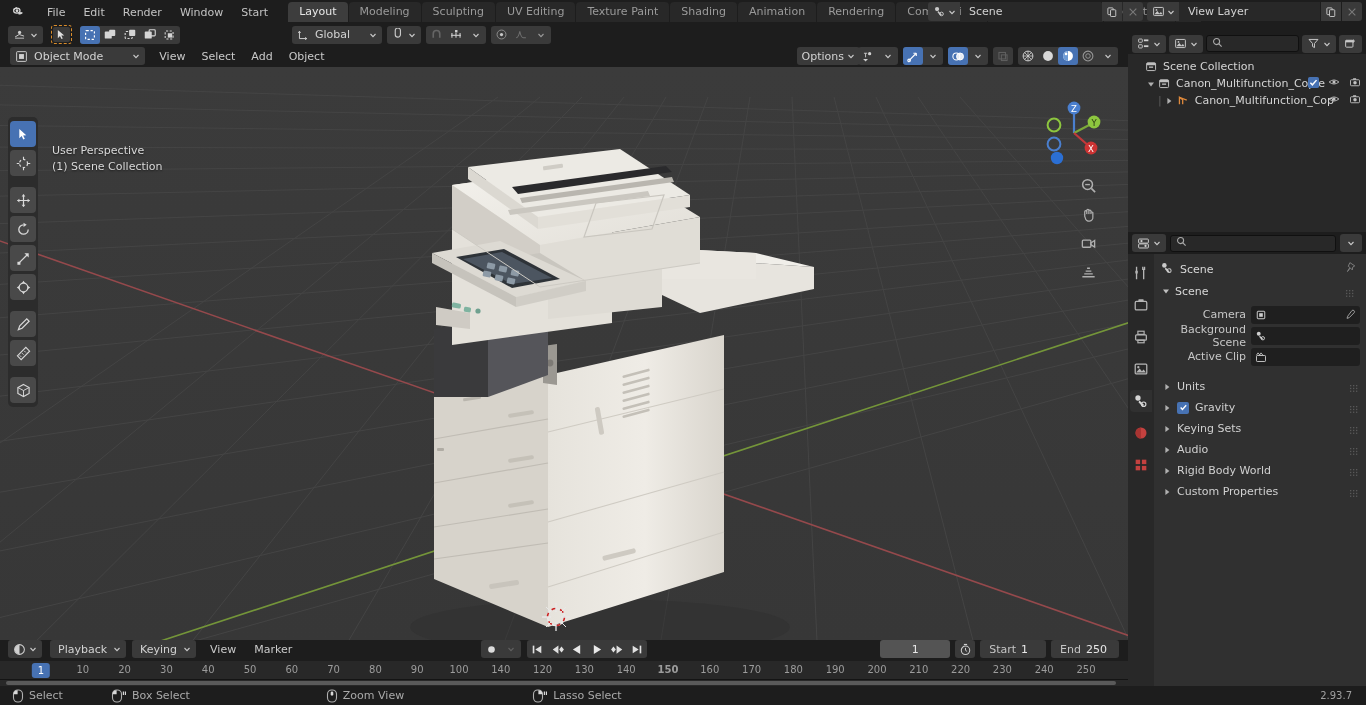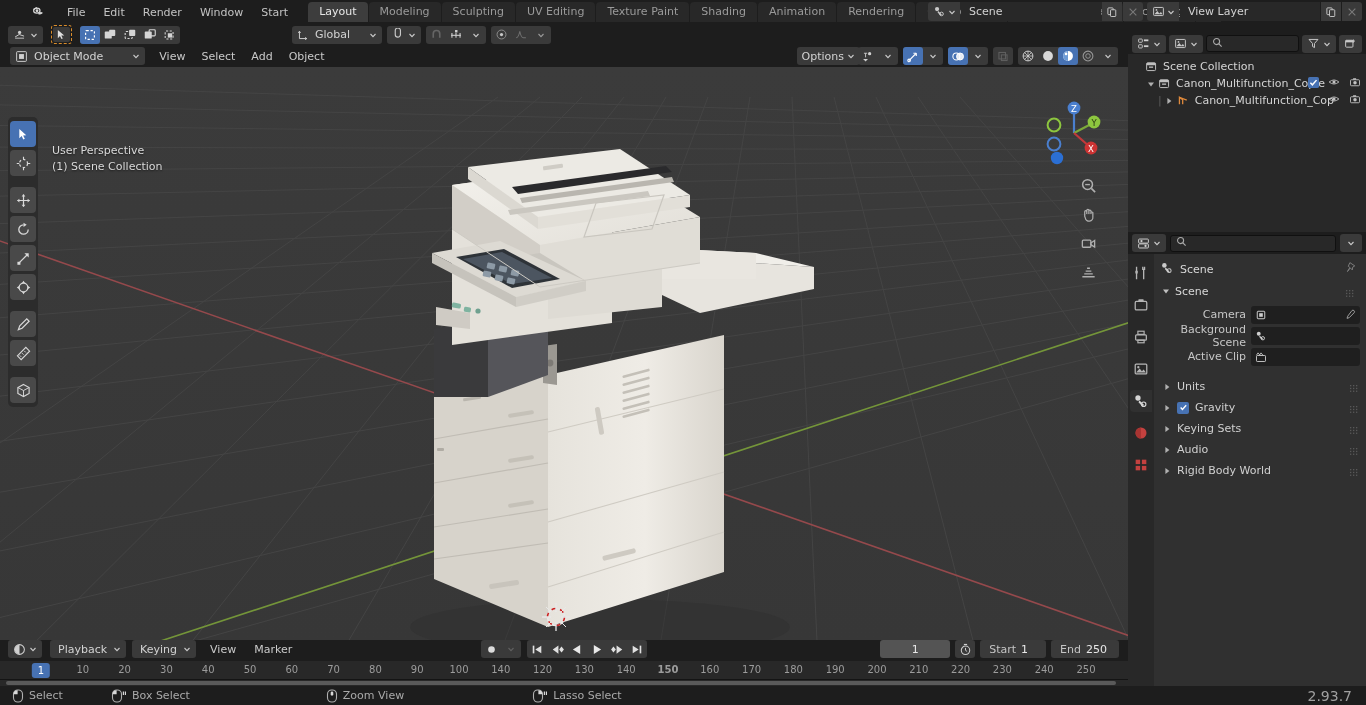--- a/index.html
+++ b/index.html
@@ -10,21 +10,21 @@
     font-size: 11px;
     color: #e5e5e5;
     overflow: hidden;
     user-select: none;
   }
   .app { position: relative; width: 1366px; height: 705px; }
 
   
   .topbar {
     position: absolute; left: 0; top: 0; width: 1366px; height: 24px;
-    background: #1d1d1d; display: flex; align-items: center; padding-left: 20px;
+    background: #1d1d1d; display: flex; align-items: center;
   }
   .blender-logo { margin-left: 11px; margin-right: 12px; display:flex; align-items:center; }
   .menu-item {
     padding: 2px 9px; color: #c3c3c3; font-size: 11px; border-radius: 3px;
     cursor: default; white-space: nowrap;
   }
   .ws-tabs { display: flex; align-items: center; margin-left: 11px; height: 24px; }
   .ws-tab {
     padding: 4px 11px 5px 11px; font-size: 11px; color: #9a9a9a;
     background: #282828; margin-right: 1px; border-radius: 4px 4px 0 0;
@@ -207,21 +207,21 @@
     width: 12px; height: 12px; background: #4772b3; border-radius: 2px;
     display: flex; align-items: center; justify-content: center;
   }
 
   
   .statusbar {
     position: absolute; left: 0; top: 686px; width: 1366px; height: 19px;
     background: #1d1d1d; display: flex; align-items: center;
   }
   .status-item { display: flex; align-items: center; gap: 5px; color: #a9a9a9; font-size: 11px; }
-  .status-ver { position: absolute; right: 14px; color: #a0a0a0; font-size: 14px; }
+  .status-ver { position: absolute; right: 14px; color: #a0a0a0; font-size: 10px; }
 </style>
 </head>
 <body>
 
 <div class="app">
 
   <div class="topbar">
     <div class="blender-logo">
       <svg width="15" height="15" viewBox="0 0 16 16">
         <ellipse cx="6.2" cy="6" rx="3.4" ry="2.6" fill="none" stroke="#d6d6d6" stroke-width="1.3"></ellipse>
@@ -1334,20 +1334,41 @@
                   <rect x="6" y="0" width="1.3" height="1.3"></rect>
                   <rect x="0" y="2.8" width="1.3" height="1.3"></rect>
                   <rect x="3" y="2.8" width="1.3" height="1.3"></rect>
                   <rect x="6" y="2.8" width="1.3" height="1.3"></rect>
                   <rect x="0" y="5.6" width="1.3" height="1.3"></rect>
                   <rect x="3" y="5.6" width="1.3" height="1.3"></rect>
                   <rect x="6" y="5.6" width="1.3" height="1.3"></rect>
                 </g>
               </svg></span>
           </div>
+          <div class="pr-section">
+            <span class="tri">
+              <svg width="8" height="8" viewBox="0 0 8 8">
+                <path d="M2.4 1 L2.4 7 L6.4 4 Z" fill="#b0b0b0"></path>
+              </svg>
+            </span>
+            <span>Custom Properties</span>
+            <span class="grip"><svg width="9" height="7" viewBox="0 0 9 7">
+                <g fill="#8a8a8a">
+                  <rect x="0" y="0" width="1.3" height="1.3"></rect>
+                  <rect x="3" y="0" width="1.3" height="1.3"></rect>
+                  <rect x="6" y="0" width="1.3" height="1.3"></rect>
+                  <rect x="0" y="2.8" width="1.3" height="1.3"></rect>
+                  <rect x="3" y="2.8" width="1.3" height="1.3"></rect>
+                  <rect x="6" y="2.8" width="1.3" height="1.3"></rect>
+                  <rect x="0" y="5.6" width="1.3" height="1.3"></rect>
+                  <rect x="3" y="5.6" width="1.3" height="1.3"></rect>
+                  <rect x="6" y="5.6" width="1.3" height="1.3"></rect>
+                </g>
+              </svg></span>
+          </div>
         </div>
     </div>
   </div>
 
   <div class="statusbar">
     <div id="statushints" style="display:flex;align-items:center;margin-left:12px">
         <div class="status-item" style="margin-left: 0px;">
           <span style="display:flex">
             <svg width="12" height="14" viewBox="0 0 12 14">
               <rect x="1.5" y="1" width="9" height="12" rx="4.2" fill="none" stroke="#b0b0b0" stroke-width="1.1"></rect>

